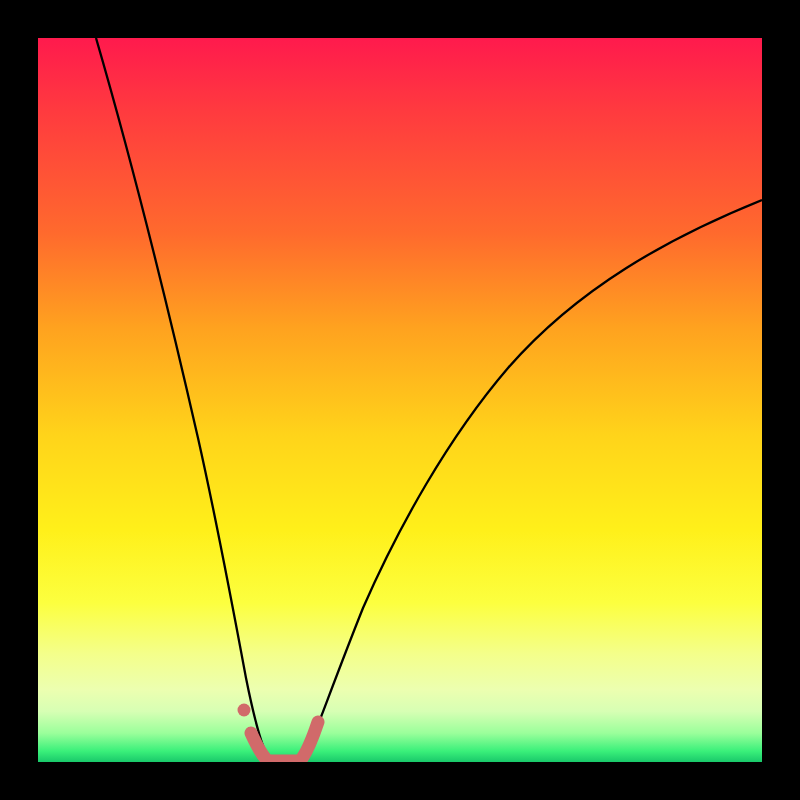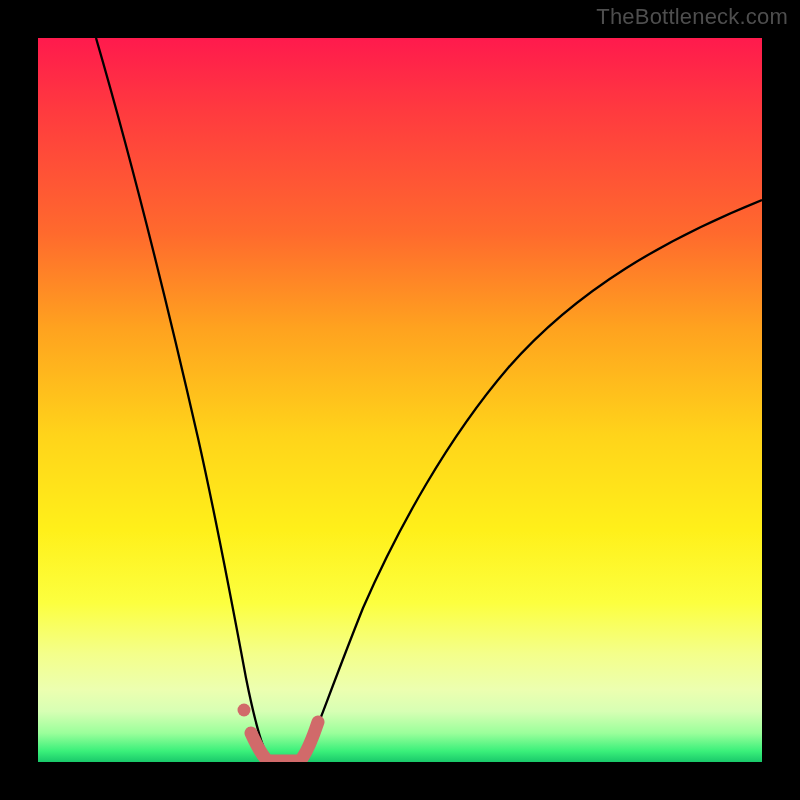--- a/index.html
+++ b/index.html
@@ -55,21 +55,20 @@
     left: 0;
     top: 0;
     width: 724px;
     height: 724px;
   }
 </style>
 </head>
 <body>
 
 <div class="frame">
-  <div class="watermark">TheBottleneck.com</div>
 
   <div class="plot">
     <svg class="curves" viewBox="0 0 724 724" preserveAspectRatio="none">
 
       <path d="M 58 0
                C 90 110, 128 260, 160 400
                C 178 480, 195 570, 208 640
                C 216 680, 225 712, 232 724" fill="none" stroke="#000" stroke-width="2.3"></path>
 
       <path d="M 265 724

